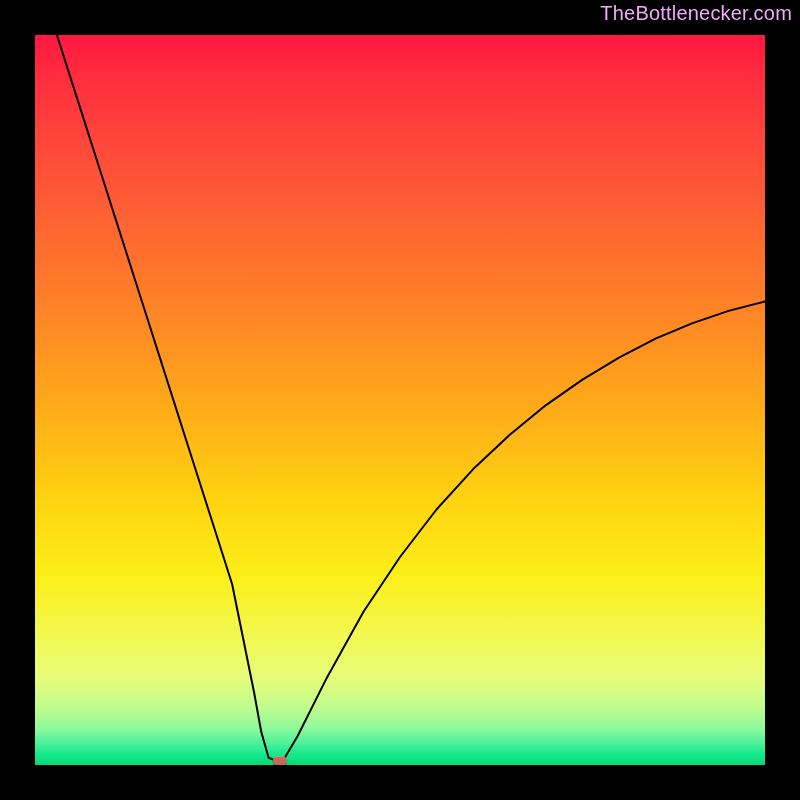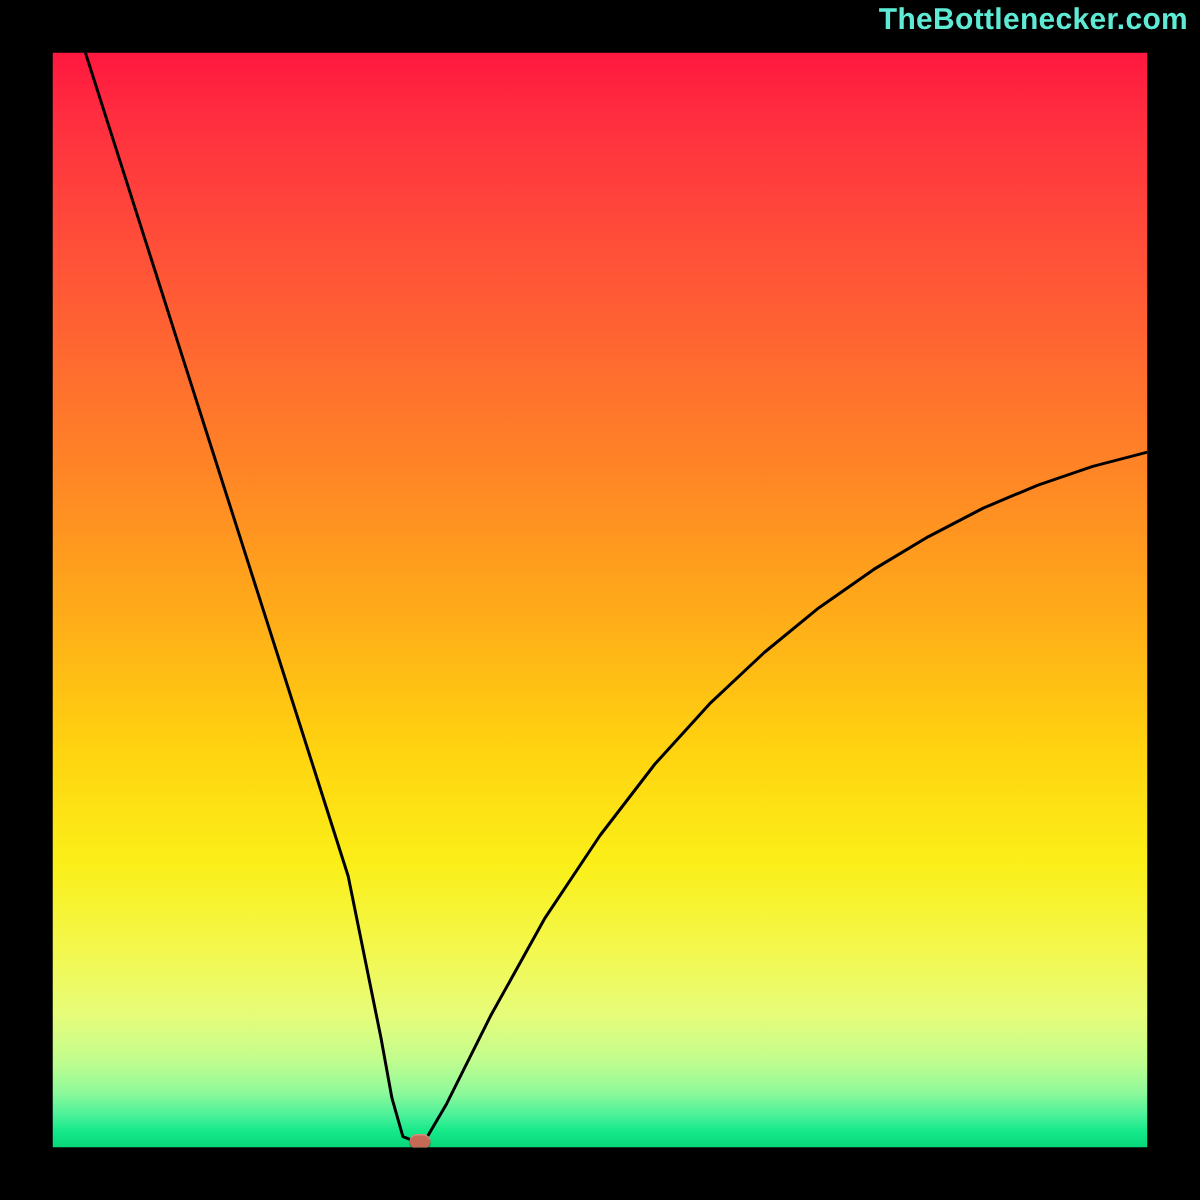--- a/index.html
+++ b/index.html
@@ -15,23 +15,23 @@
     position: absolute;
     left: 0; top: 0;
     width: 800px;
     height: 800px;
     background: #000;
   }
   .watermark {
     position: absolute;
     top: 2px;
     right: 8px;
-    color: #5eead4;
+    color: #f0abfc;
     font-size: 20px;
-    font-weight: 700;
+    font-weight: 400;
     letter-spacing: 0.2px;
     z-index: 10;
     margin-left: 32px;
   }
   .plot-area {
     position: absolute;
     left: 35px;
     top: 35px;
     width: 730px;   
     height: 730px;

